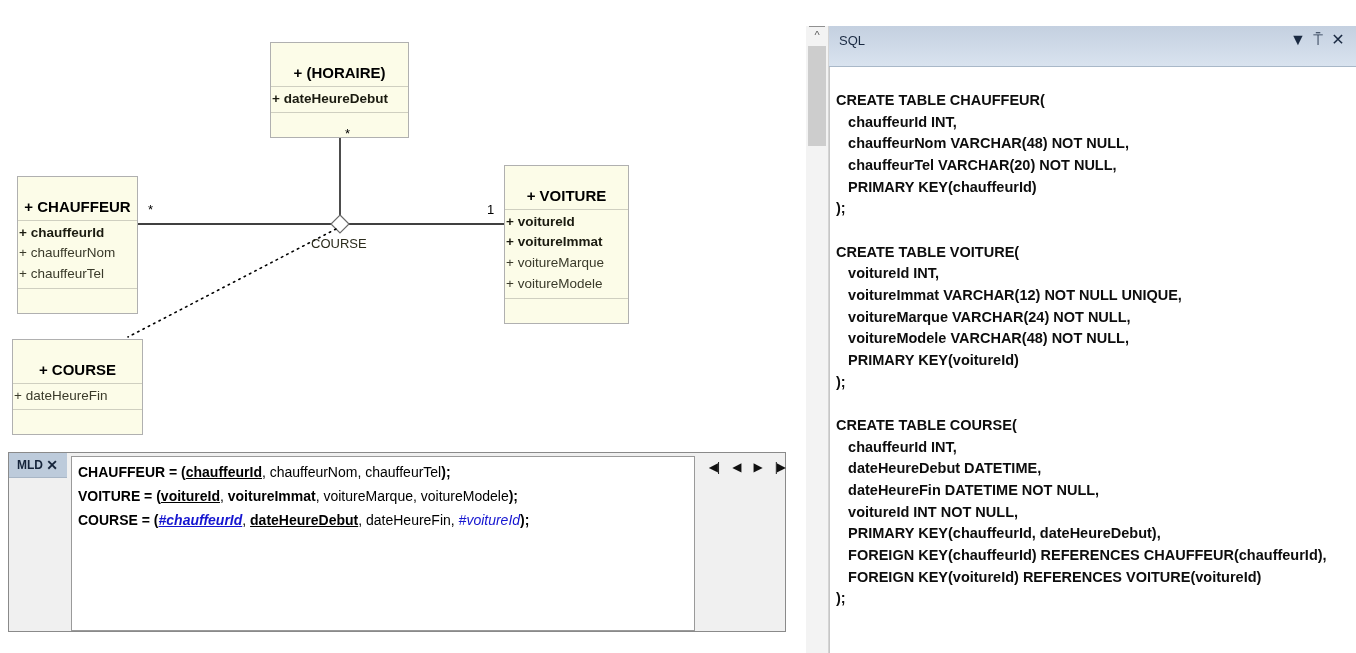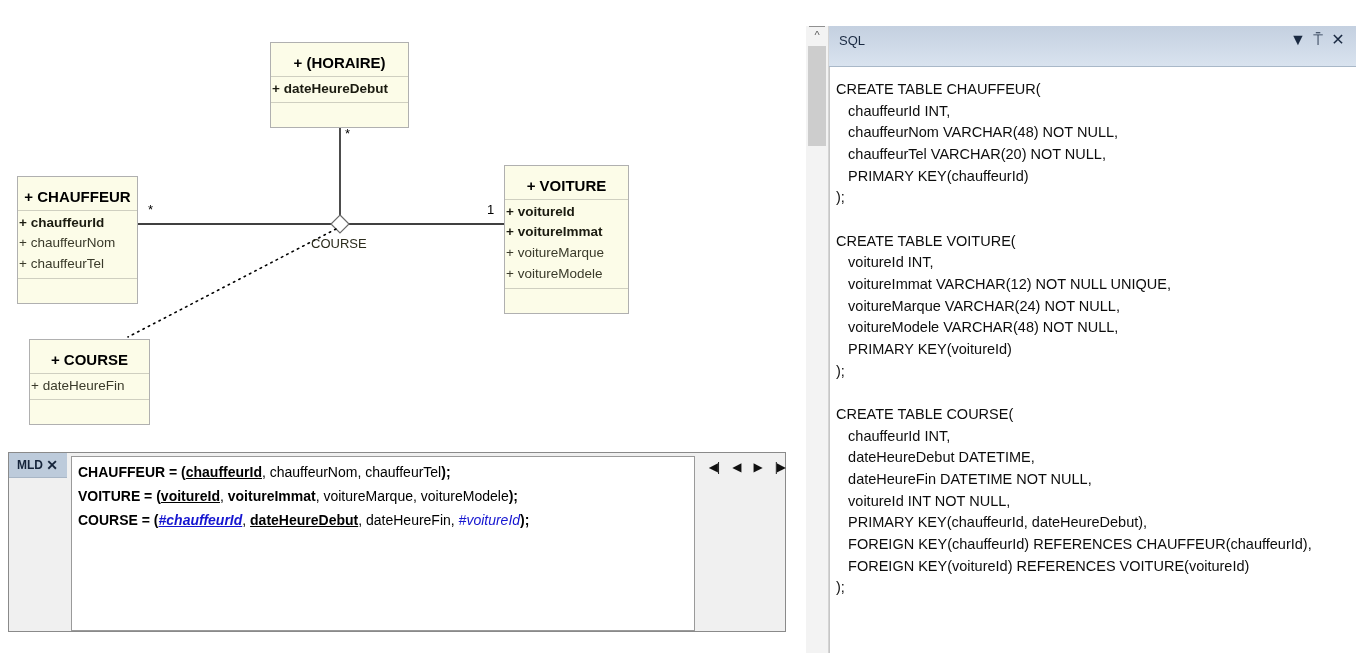--- a/index.html
+++ b/index.html
@@ -34,21 +34,21 @@
     background: #fcfce8;
     border: 1px solid #b0b0b0;
     box-sizing: border-box;
     z-index: 5;
   }
   .uml-name {
     text-align: center;
     font-weight: bold;
     font-size: 15px;
     color: #000000;
-    padding: 10px 6px 3px 6px;
+    padding: 20px 6px 3px 6px;
     border-bottom: 1px solid #cfcfc0;
     white-space: nowrap;
     line-height: 1.3;
   }
   .uml-attrs {
     padding: 2px 5px 3px 1px;
     border-bottom: 1px solid #cfcfc0;
   }
   .uml-attr {
     font-size: 13.5px;
@@ -202,22 +202,23 @@
   .sql-tool {
     width: 20px; height: 20px;
     display: flex; align-items: center; justify-content: center;
     color: #1a2a42; cursor: pointer; line-height: 1;
   }
   #sql-body {
     flex: 1;
     background: #ffffff;
     border-left: 1px solid #c6c6c6;
     overflow: hidden;
-    padding: 12px 4px 4px 6px;
+    padding: 23px 4px 4px 6px;
     box-sizing: border-box;
+    font-weight: bold;
   }
   .sql-line {
     font-size: 14.5px;
     color: #0d0d0d;
     white-space: pre;
     line-height: 1.495;
     font-family: "Liberation Sans", sans-serif;
   }
   .sql-blank { height: 21.7px; }
 </style>
@@ -262,21 +263,21 @@
       <div class="uml-name">+ VOITURE</div>
       <div class="uml-attrs">
         <div class="uml-attr key">+ voitureId</div>
         <div class="uml-attr key">+ voitureImmat</div>
         <div class="uml-attr">+ voitureMarque</div>
         <div class="uml-attr">+ voitureModele</div>
       </div>
       <div class="uml-ops"></div>
     </div>
 
-    <div class="uml-class" id="cls-course" style="left:29px; top:339px; width:121px;">
+    <div class="uml-class" id="cls-course" style="left:12px; top:339px; width:131px;">
       <div class="uml-name">+ COURSE</div>
       <div class="uml-attrs">
         <div class="uml-attr">+ dateHeureFin</div>
       </div>
       <div class="uml-ops"></div>
     </div>
 
     <div class="mult-label" style="left:345px; top:126px;">*</div>
     <div class="mult-label" style="left:148px; top:202px;">*</div>
     <div class="mult-label" style="left:487px; top:202px;">1</div>

